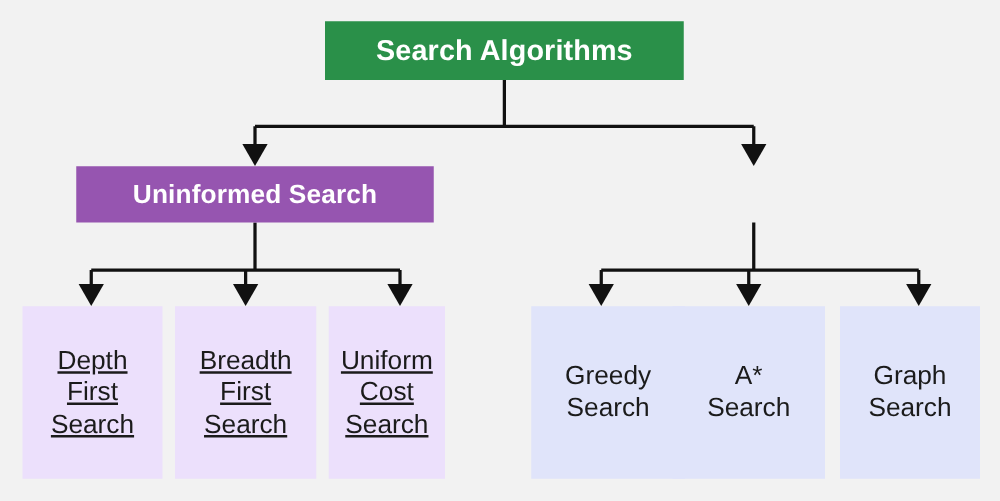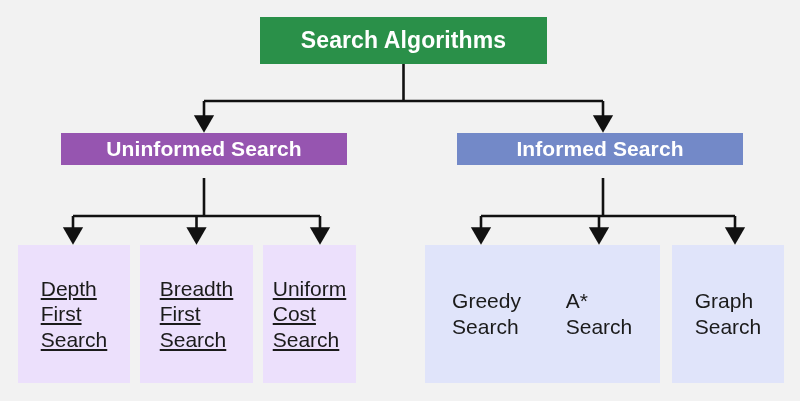--- a/index.html
+++ b/index.html
@@ -27,37 +27,38 @@
     width: 800px;
     height: 401px;
     pointer-events: none;
   }
   .node {
     position: absolute;
     box-sizing: border-box;
     display: flex;
     align-items: center;
     justify-content: center;
+    text-align: center;
     line-height: 1.22;
   }
   .node-root {
     left: 260px;
     top: 17px;
     width: 287px;
     height: 47px;
     background: #2a9049;
     color: #ffffff;
     font-size: 23px;
     font-weight: 600;
     letter-spacing: 0.1px;
   }
   .node-l2 {
     top: 133px;
     width: 286px;
-    height: 32px;
+    height: 45px;
     color: #ffffff;
     font-size: 21px;
     font-weight: 600;
     letter-spacing: 0.1px;
   }
   .node-uninformed {
     left: 61px;
     background: #9655b0;
   }
   .node-informed {
@@ -125,23 +126,20 @@
   </svg>
 
   <div class="node node-root">
     <span class="node-label">Search Algorithms</span>
   </div>
 
   <div class="node node-l2 node-uninformed">
     <span class="node-label">Uninformed Search</span>
   </div>
 
-  <div class="node node-l2 node-informed">
-    <span class="node-label">Informed Search</span>
-  </div>
 
   <div class="node node-leaf leaf-purple leaf-dfs">
     <span class="node-label">Depth
 First
 Search</span>
   </div>
 
   <div class="node node-leaf leaf-purple leaf-bfs">
     <span class="node-label">Breadth
 First

